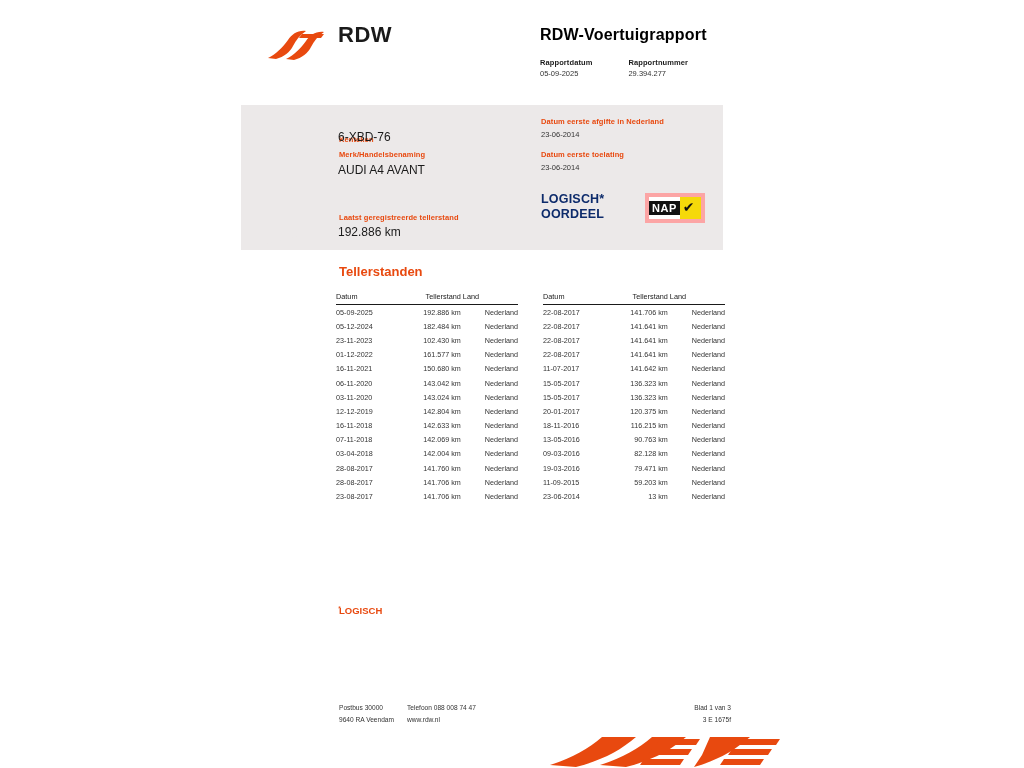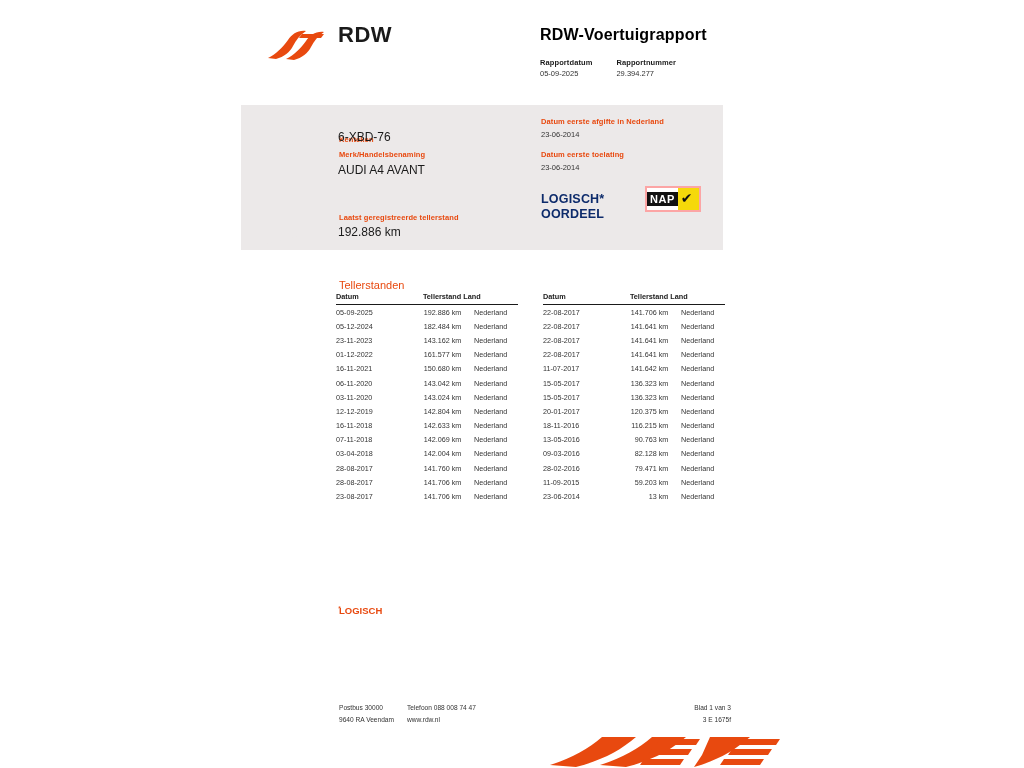--- a/index.html
+++ b/index.html
@@ -51,21 +51,21 @@
     font-size: 16px;
     font-weight: bold;
     color: #000000;
     letter-spacing: 0.2px;
   }
   .meta-block {
     position: absolute;
     left: 540px;
     top: 58px;
     display: flex;
-    gap: 24px;
+    gap: 36px;
   }
   .meta-col { }
   .meta-label {
     font-size: 7.5px;
     font-weight: bold;
     color: #1a1a1a;
     letter-spacing: 0.1px;
     margin-bottom: 2px;
   }
   .meta-value {
@@ -115,25 +115,25 @@
     top: 192px;
     font-size: 12.5px;
     font-weight: bold;
     color: #0d2b6b;
     line-height: 15px;
     letter-spacing: 0.2px;
   }
   .nap-badge {
     position: absolute;
     left: 645px;
-    top: 186px;
+    top: 193px;
     width: 52px;
     height: 22px;
     background: #ffffff;
-    border: 2px solid #fca5a5;
+    border: 4px solid #fca5a5;
     display: flex;
     align-items: center;
     overflow: hidden;
   }
   .nap-left {
     background: #111;
     color: #fff;
     font-size: 11px;
     font-weight: bold;
     padding: 1px 3px;
@@ -151,51 +151,51 @@
     left: 3px; top: 1px;
     font-size: 14px;
     color: #111;
     line-height: 18px;
   }
 
   
   .section-title {
     position: absolute;
     left: 339px;
-    top: 279px;
-    font-size: 11px;
-    font-weight: normal;
+    top: 264px;
+    font-size: 13px;
+    font-weight: bold;
     color: #e8490f;
   }
   .tbl {
     position: absolute;
     top: 292px;
     border-collapse: collapse;
     font-size: 7.2px;
   }
   .tbl.left { left: 336px; width: 182px; }
   .tbl.right { left: 543px; width: 182px; }
   .tbl th {
     font-size: 7.3px;
-    font-weight: bold;
+    font-weight: normal;
     color: #1a1a1a;
     text-align: left;
     padding: 0 0 3px 0;
     border-bottom: 1px solid #1a1a1a;
   }
   .tbl th.num { text-align: right; padding-right: 2px; }
   .tbl th.land { text-align: left; }
   .tbl td {
     padding: 2.6px 0;
     color: #333;
     font-size: 7.2px;
     vertical-align: top;
   }
   .tbl td.num { text-align: right; padding-right: 2px; white-space: nowrap;}
-  .tbl td.land { text-align: center; }
+  .tbl td.land { text-align: right; }
 
   
   .note-title {
     position: absolute;
     left: 339px;
     top: 605px;
     font-size: 9.5px;
     font-weight: bold;
     color: #e8490f;
   }
@@ -311,21 +311,21 @@
           <td class="num">192.886 km</td>
           <td class="land">Nederland</td>
         </tr>
         <tr>
           <td>05-12-2024</td>
           <td class="num">182.484 km</td>
           <td class="land">Nederland</td>
         </tr>
         <tr>
           <td>23-11-2023</td>
-          <td class="num">143.162 km</td>
+          <td class="num">102.430 km</td>
           <td class="land">Nederland</td>
         </tr>
         <tr>
           <td>01-12-2022</td>
           <td class="num">161.577 km</td>
           <td class="land">Nederland</td>
         </tr>
         <tr>
           <td>16-11-2021</td>
           <td class="num">150.680 km</td>
@@ -437,21 +437,21 @@
           <td>13-05-2016</td>
           <td class="num">90.763 km</td>
           <td class="land">Nederland</td>
         </tr>
         <tr>
           <td>09-03-2016</td>
           <td class="num">82.128 km</td>
           <td class="land">Nederland</td>
         </tr>
         <tr>
-          <td>28-02-2016</td>
+          <td>19-03-2016</td>
           <td class="num">79.471 km</td>
           <td class="land">Nederland</td>
         </tr>
         <tr>
           <td>11-09-2015</td>
           <td class="num">59.203 km</td>
           <td class="land">Nederland</td>
         </tr>
         <tr>
           <td>23-06-2014</td>

